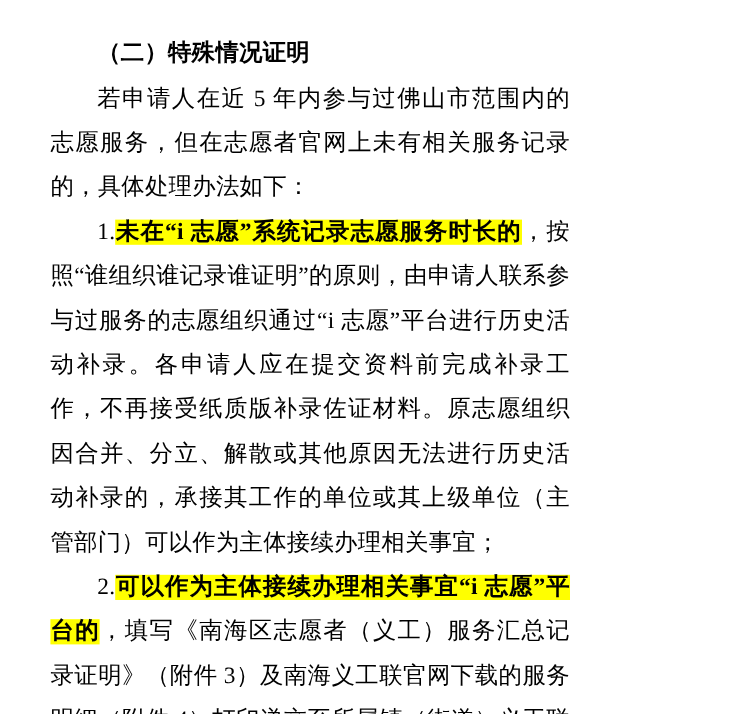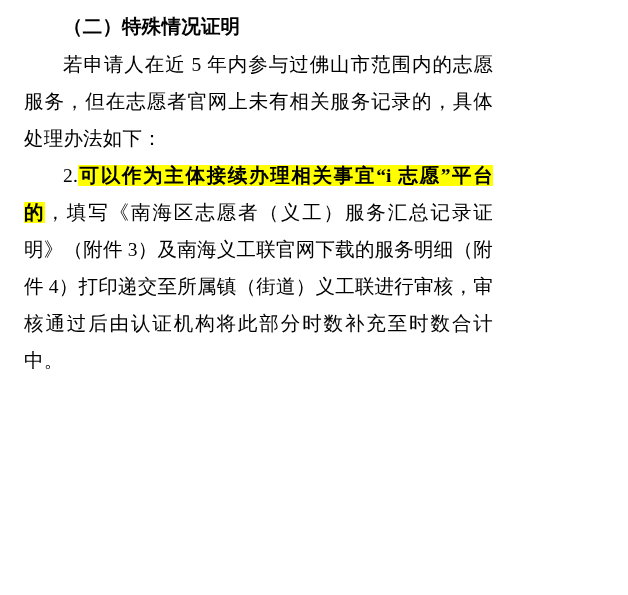--- a/index.html
+++ b/index.html
@@ -11,21 +11,21 @@
     width: 628px;
     height: 595px;
     font-family: "Liberation Serif", "DejaVu Serif", serif;
     color: #000000;
     overflow: hidden;
   }
   .page {
     position: relative;
     width: 517px;
     height: 595px;
-    padding: 0;
+    padding: 18px;
     box-sizing: border-box;
   }
   .doc-body {
     padding: 8px 24px 0 24px;
   }
   .para {
     font-size: 19.5px;
     line-height: 37px;
     text-align: justify;
     text-justify: inter-ideograph;
@@ -56,19 +56,22 @@
 
 <div class="page">
   <div class="doc-body">
 
     <p class="para heading">（二）特殊情况证明</p>
 
     <p class="para indent">
       <span>若申请人在近 5 年内参与过佛山市范围内的志愿服务，但在志愿者官网上未有相关服务记录的，具体处理办法如下：</span>
     </p>
 
+    <p class="para indent">
+      <span class="num">1.</span><span class="hl">未在“i 志愿”系统记录志愿服务时长的</span><span>，按照“谁组织谁记录谁证明”的原则，由申请人联系参与过服务的志愿组织通过“i 志愿”平台进行历史活动补录。各申请人应在提交资料前完成补录工作，不再接受纸质版补录佐证材料。原志愿组织因合并、分立、解散或其他原因无法进行历史活动补录的，承接其工作的单位或其上级单位（主管部门）可以作为主体接续办理相关事宜；</span>
+    </p>
 
     <p class="para indent">
       <span class="num">2.</span><span class="hl">可以作为主体接续办理相关事宜“i 志愿”平台的</span><span>，填写《南海区志愿者（义工）服务汇总记录证明》（附件 3）及南海义工联官网下载的服务明细（附件 4）打印递交至所属镇（街道）义工联进行审核，审核通过后由认证机构将此部分时数补充至时数合计中。</span>
     </p>
 
   </div>
 </div>
 
 </body></html>

